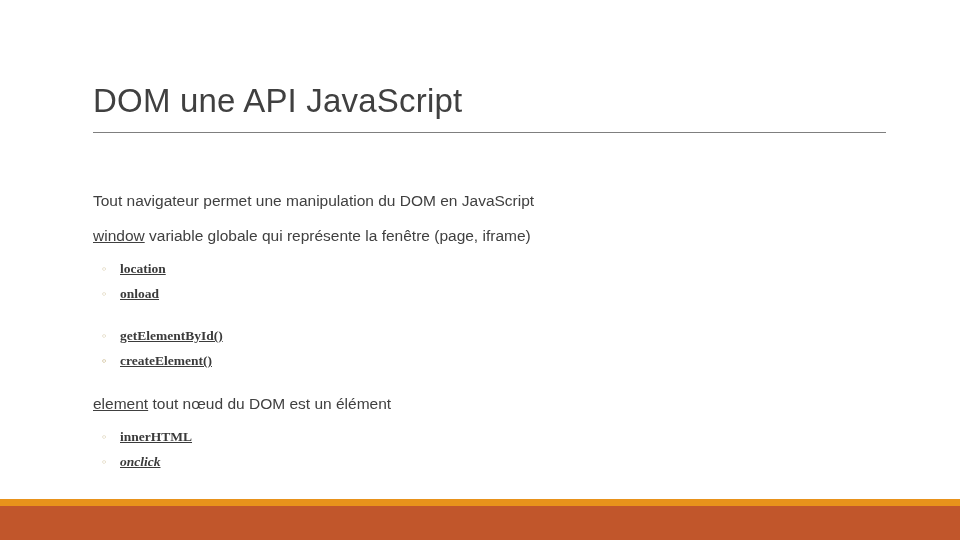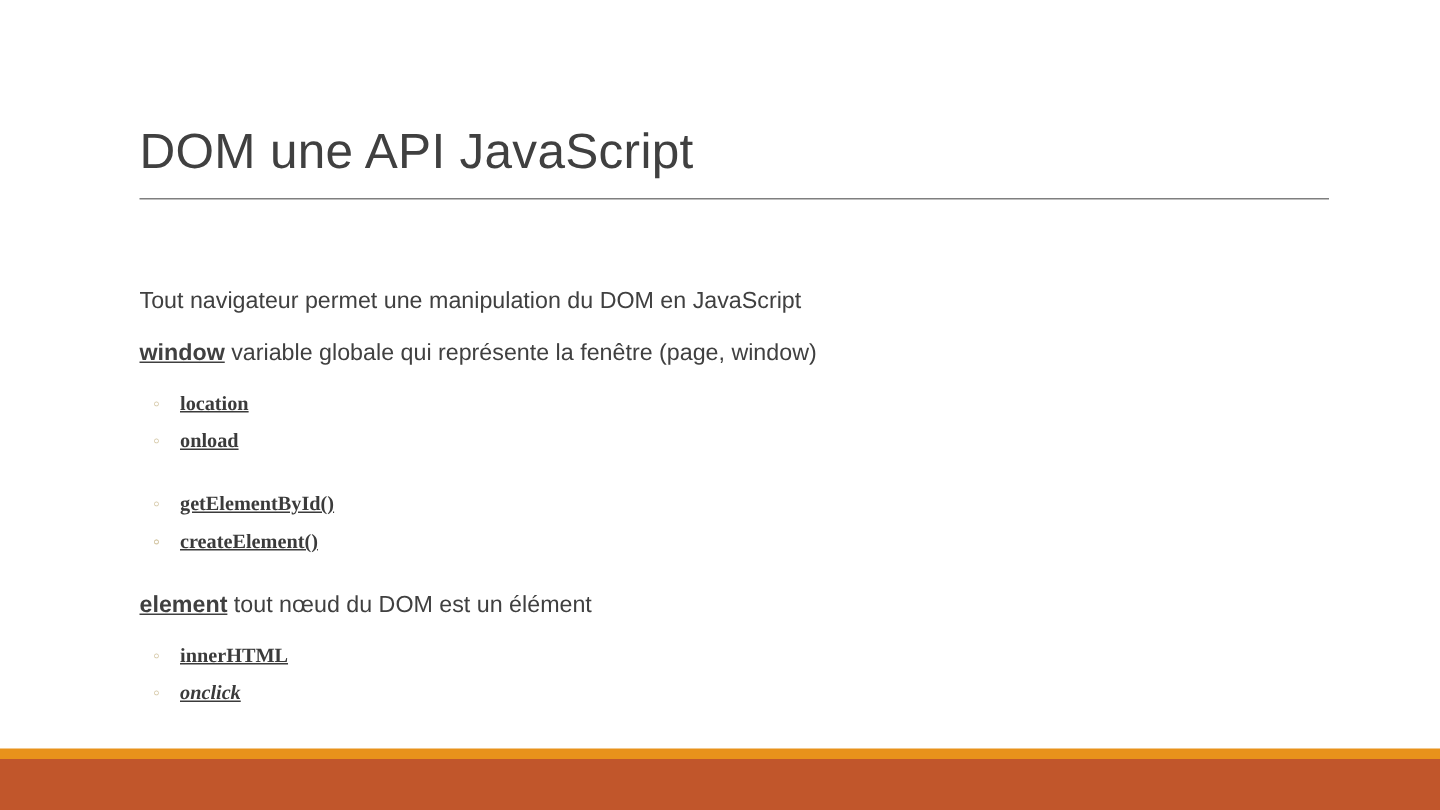--- a/index.html
+++ b/index.html
@@ -62,21 +62,21 @@
   }
 
   .line.lvl1 {
     margin-bottom: 14px;
   }
   .line.lvl1.tight {
     margin-bottom: 13px;
   }
 
   .kw {
-    font-weight: bold;
+    font-weight: normal;
     text-decoration: underline;
     color: #404040;
   }
 
   .sub {
     position: relative;
     font-size: 13.5px;
     color: #3b3b3b;
     line-height: 19px;
     padding-left: 27px;
@@ -131,21 +131,21 @@
   <div class="title-block">
     <div class="slide-title">DOM une API JavaScript</div>
     <div class="title-rule"></div>
   </div>
 
   <div class="body-block">
 
     <div class="line lvl1">Tout navigateur permet une manipulation du DOM en JavaScript</div>
 
     <div class="line lvl1 tight">
-      <span class="kw">window</span><span> variable globale qui représente la fenêtre (page, window)</span>
+      <span class="kw">window</span><span> variable globale qui représente la fenêtre (page, iframe)</span>
     </div>
     <div class="sub">
       <span class="marker">◦</span>
       <span class="txt">location</span>
     </div>
     <div class="sub">
       <span class="marker">◦</span>
       <span class="txt">onload</span>
     </div>
 

